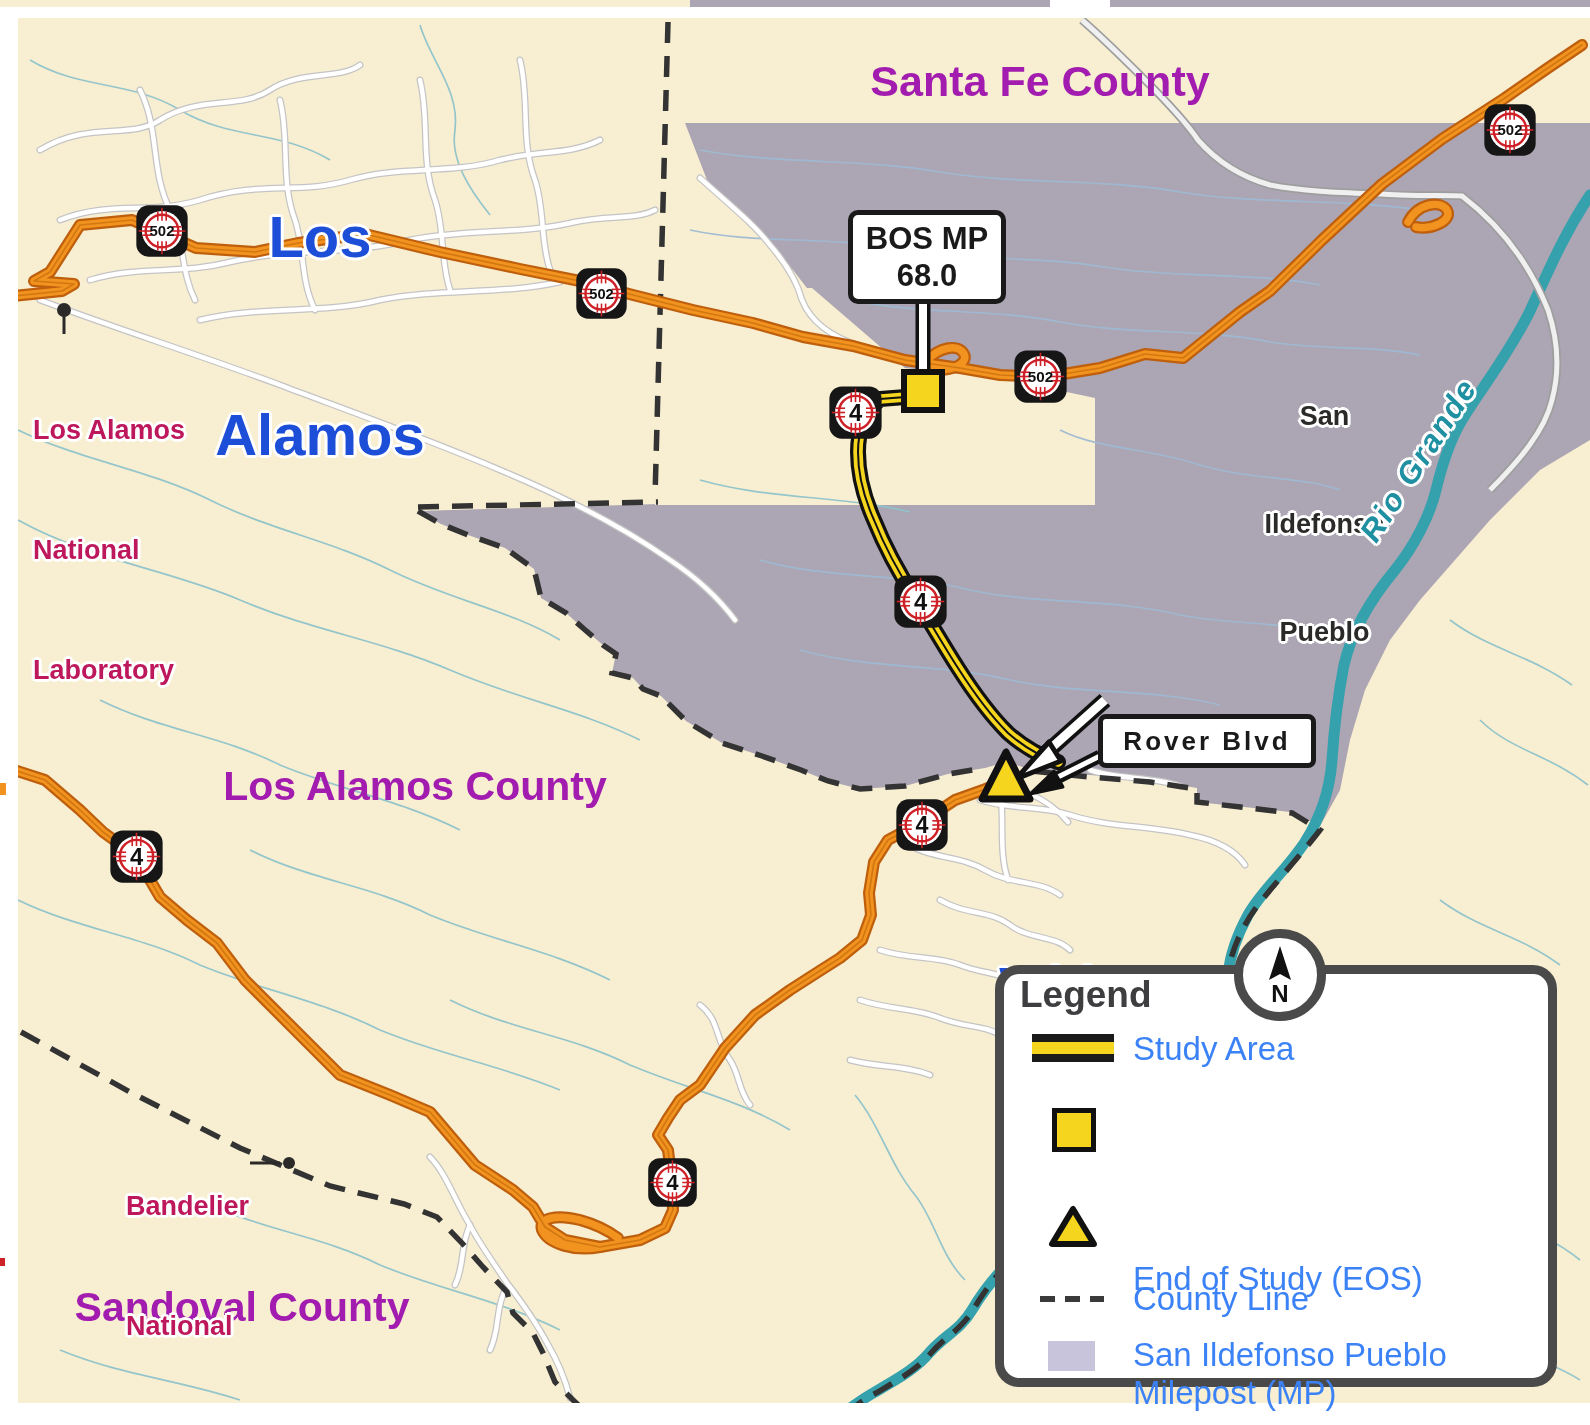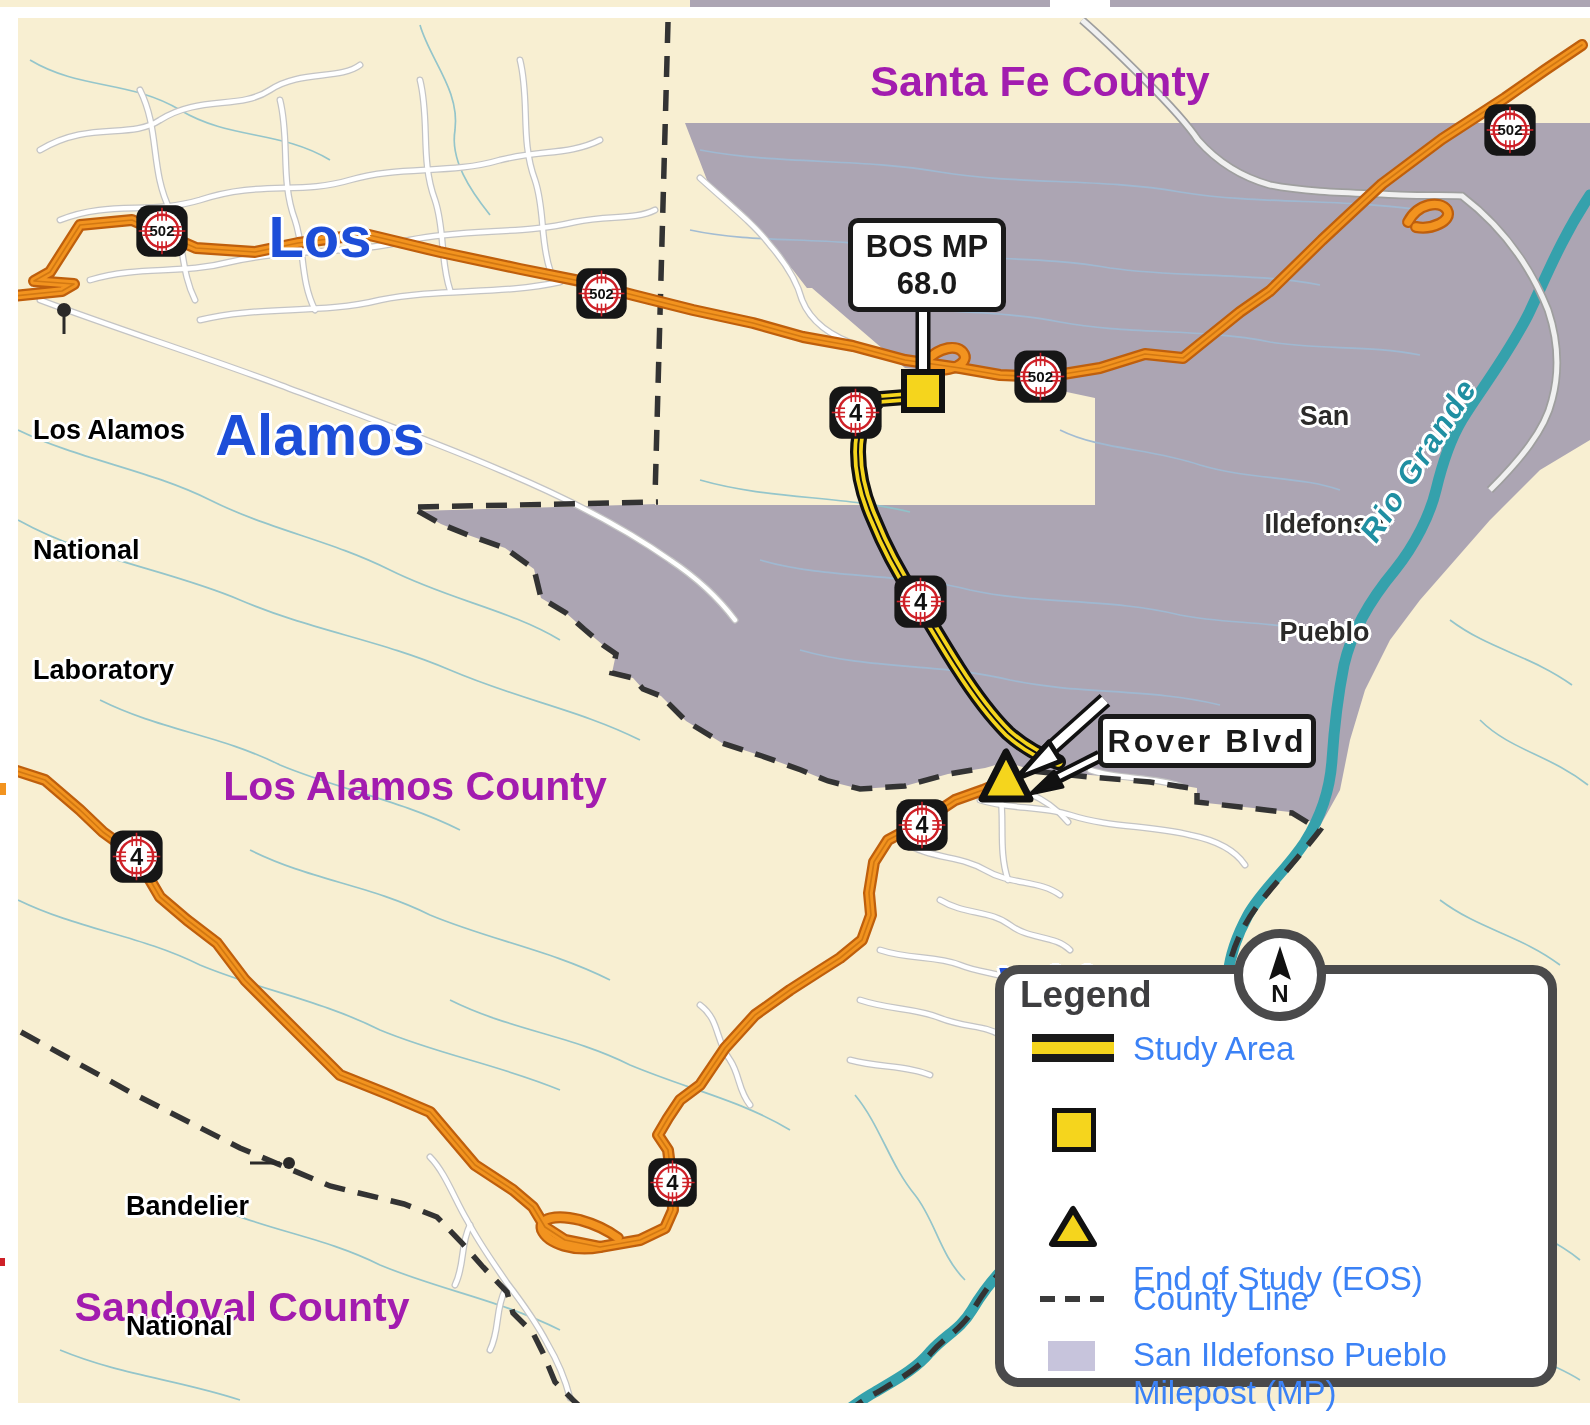--- a/index.html
+++ b/index.html
@@ -10,28 +10,28 @@
   #map{position:absolute;left:18px;top:18px;width:1572px;height:1385px;background:#F8EFD2;overflow:hidden;}
   #map-svg{position:absolute;left:0;top:0;width:100%;height:100%;}
   
   .sliver{position:absolute;}
   
   .lbl{position:absolute;font-weight:bold;white-space:pre;line-height:1.2;}
   .halo{text-shadow:-2px -2px 0 #fff,2px -2px 0 #fff,-2px 2px 0 #fff,2px 2px 0 #fff,
         0 -3px 0 #fff,0 3px 0 #fff,-3px 0 0 #fff,3px 0 0 #fff;}
   .city{color:#1d4ed8;text-align:center;}
   .county{color:#a21caf;text-align:center;font-size:41px;}
-  .poi{color:#000000;font-size:27px;line-height:40px;}
+  .poi{color:#be185d;font-size:27px;line-height:40px;}
   .area3{color:#2B2A29;font-size:27px;line-height:36px;text-align:center;}
   .river-lbl{color:#1F8FA2;font-style:italic;font-size:31px;letter-spacing:2px;}
   
   .callout{position:absolute;background:#fff;border:5px solid #1A1A1A;border-radius:10px;
            display:flex;flex-direction:column;align-items:center;justify-content:center;
            color:#1A1A1A;font-weight:bold;font-size:31px;line-height:37px;z-index:30;}
-  .callout.small{border-radius:8px;flex-direction:row;font-size:32px;letter-spacing:3px;}
+  .callout.small{border-radius:8px;flex-direction:row;font-size:26px;letter-spacing:3px;}
   
   .shield{position:absolute;z-index:25;}
   
   #legend{position:absolute;left:995px;top:965px;width:562px;height:422px;background:#fff;
           border:9px solid #4A4A4B;border-radius:24px;box-sizing:border-box;z-index:40;}
   .leg-abs{position:absolute;z-index:41;}
   .leg-label{position:absolute;color:#3b82f6;font-size:33px;line-height:38px;z-index:41;white-space:pre;}
   #leg-title{position:absolute;left:1020px;top:974px;color:#3E3E40;font-size:37px;font-weight:bold;z-index:41;}
   #sw-study{left:1032px;top:1034px;width:82px;height:28px;
      background:linear-gradient(to bottom,#1A1A1A 0 29%,#F5D51D 29% 71%,#1A1A1A 71% 100%);}
@@ -290,21 +290,21 @@
   <div>National</div>
   <div>Laboratory</div>
 </div>
 
 <div class="lbl poi halo" style="left:126px;top:1106px;">
   <div>Bandelier</div>
   <div>National</div>
   
 </div>
 
-<div class="callout" style="left:848px;top:210px;width:148px;height:84px;margin-top:8px;">
+<div class="callout" style="left:848px;top:210px;width:148px;height:84px;">
   <div>BOS MP</div>
   <div>68.0</div>
 </div>
 <div class="callout small" style="left:1098px;top:714px;width:208px;height:44px;">
   <div>Rover Blvd</div>
 </div>
 
 <div id="shield-layer">
       <div class="shield" style="left: 134px; top: 203px; height: 56px; width: 56px;"><svg width="56" height="56" viewBox="0 0 60 60">
       <rect x="2.5" y="2.5" width="55" height="55" rx="13" fill="#161616"></rect>

